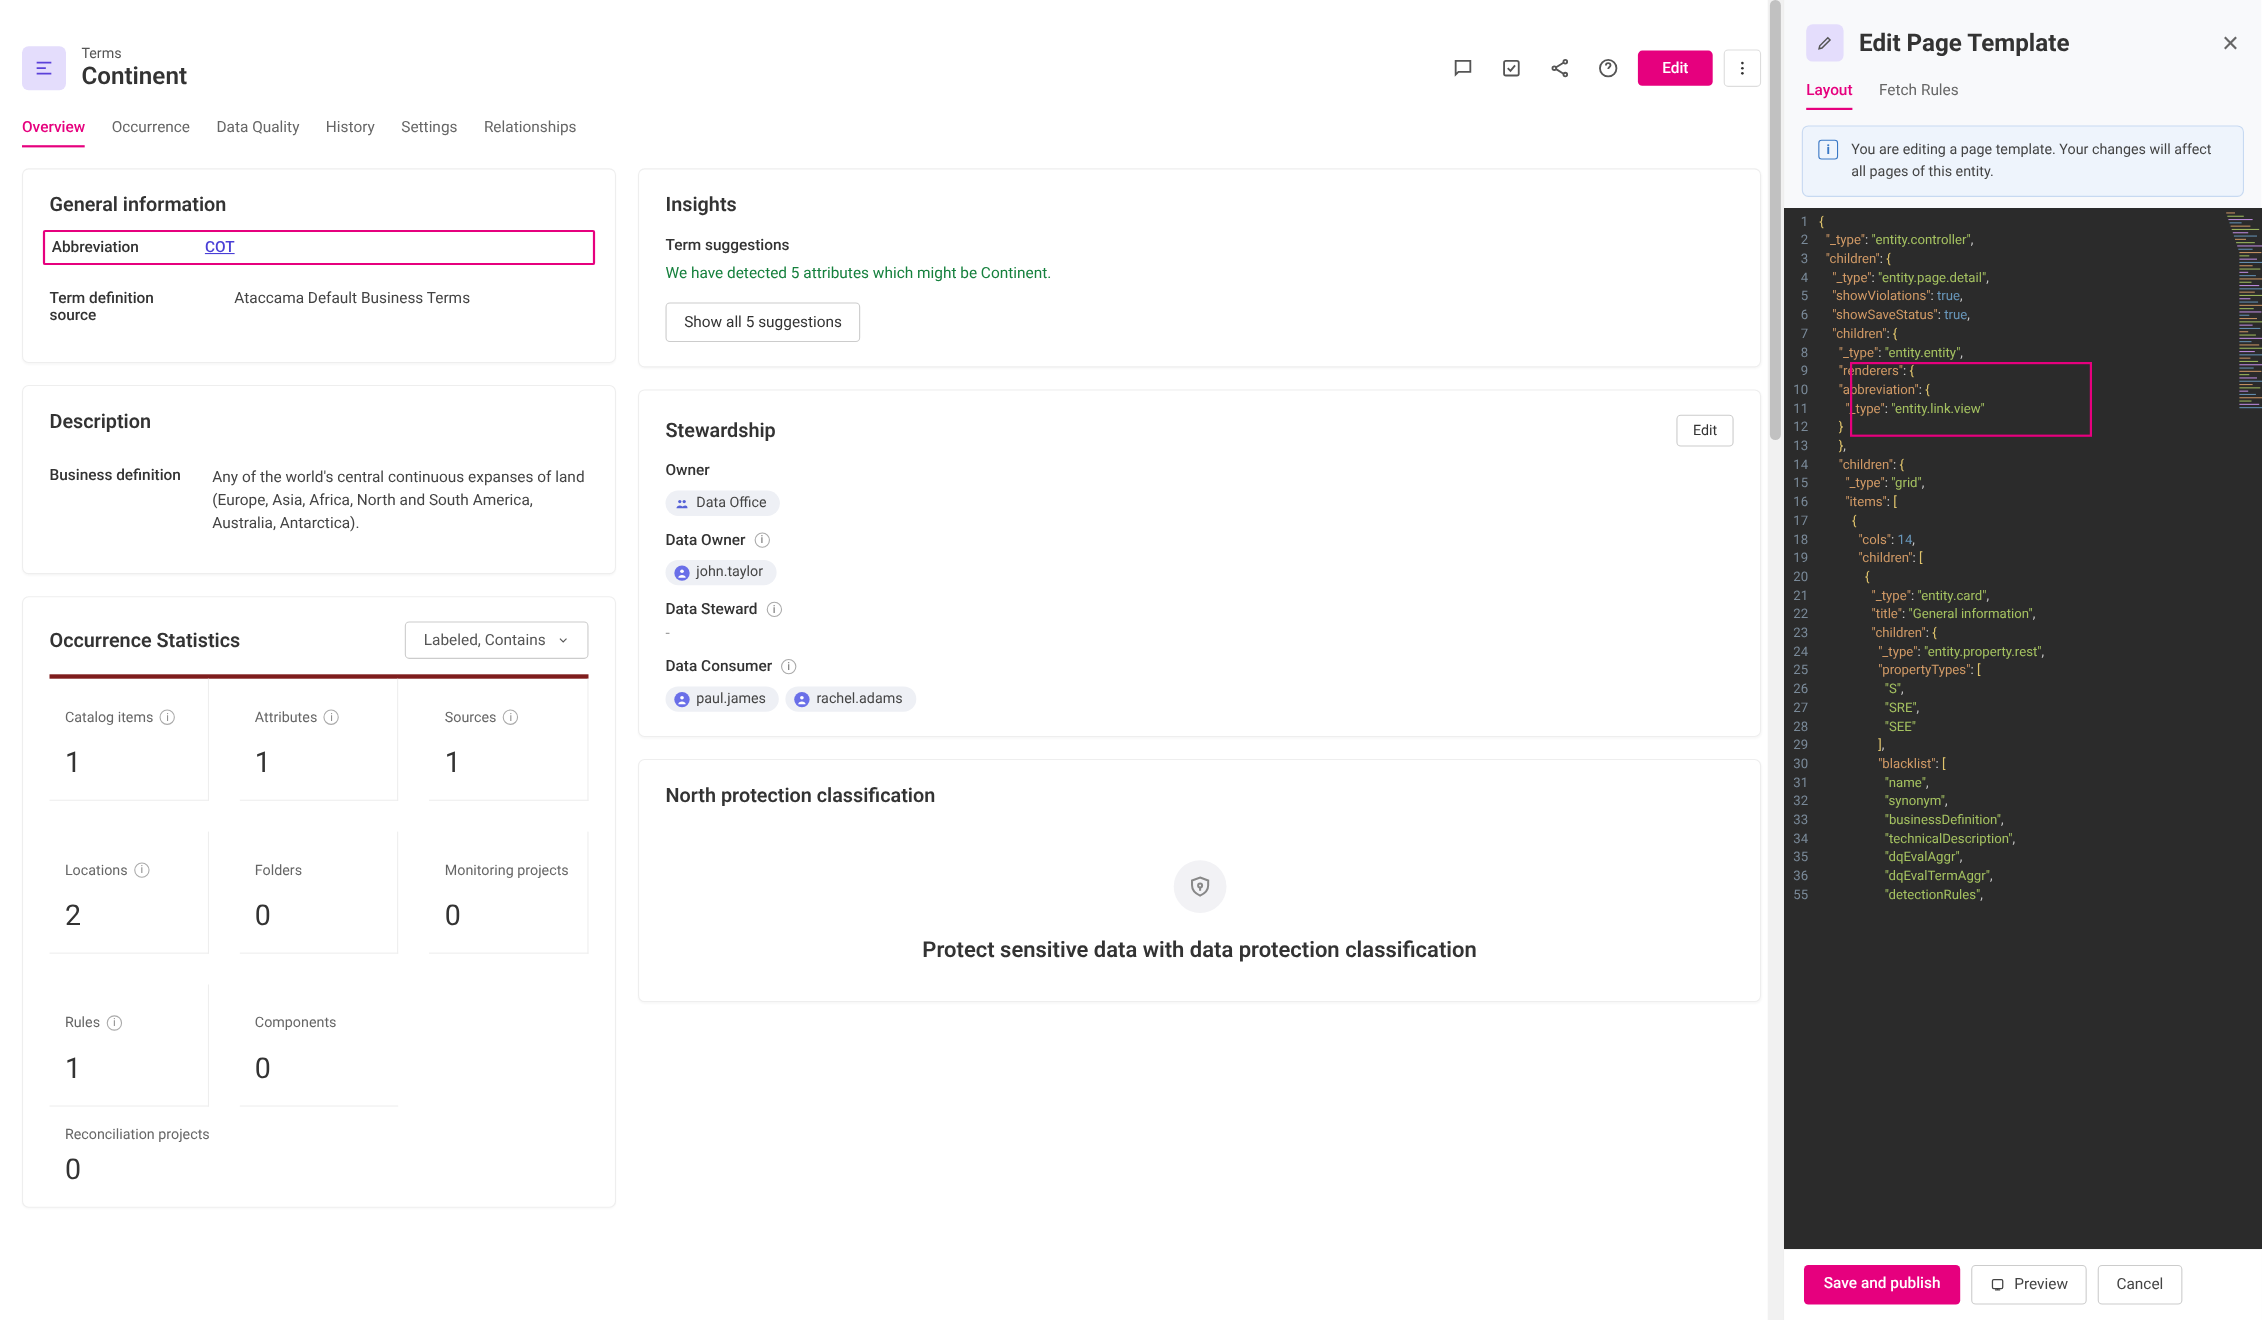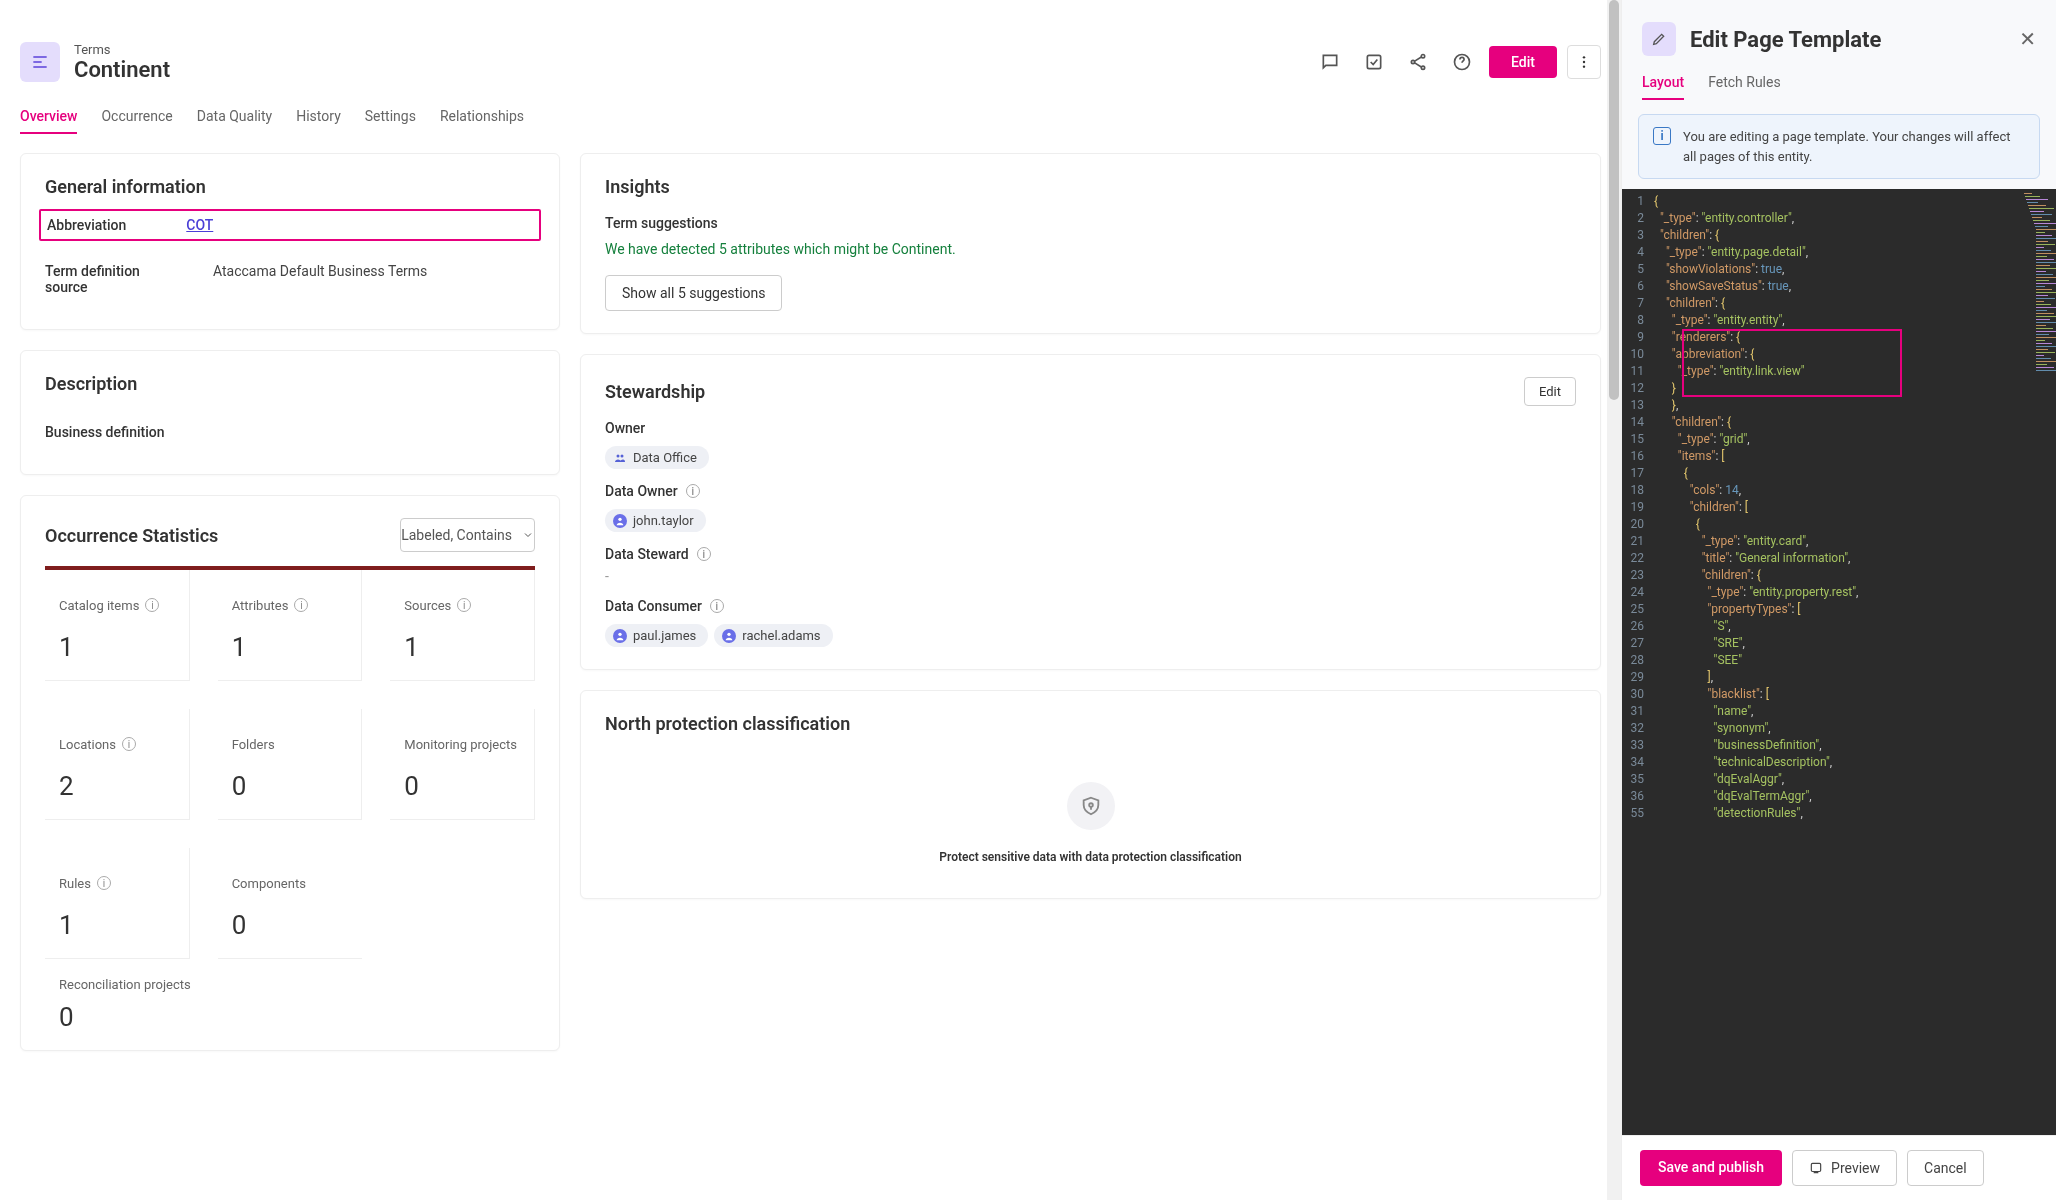--- a/index.html
+++ b/index.html
@@ -30,33 +30,33 @@
   .highlight-box { border:2px solid #e6007e; border-radius:2px; padding:6px 6px; margin:-6px -6px 10px -6px; display:flex; gap:60px; font-size:14px; background:#fff; }
   .highlight-box .k { font-weight:500; }
   .highlight-box a { color:#4a3fd6; text-decoration:underline; font-weight:500;}
   .desc-v { line-height:1.5; color:#444; }
   .stats-grid { display:grid; grid-template-columns:repeat(3,1fr); border-top:4px solid #7f1d1d;gap:28px;}
   .stat { padding:18px 14px; border-right:1px solid #eee; border-bottom:1px solid #eee; }
   .stat:last-child { border-right:none; }
   .stat .label { font-size:13px; color:#666; display:flex; align-items:center; gap:6px; margin-bottom:10px; min-height:34px; }
   .stat .num { font-size:26px; font-weight:400; }
   .info-icon { width:14px; height:14px; border:1px solid #aaa; border-radius:50%; display:inline-flex; align-items:center; justify-content:center; font-size:10px; color:#888; }
-  .dropdown { border:1px solid #ccc; border-radius:4px; padding:8px 0; display:flex; align-items:center; gap:10px; color:#555; cursor:pointer; font-size:14px;}
+  .dropdown { border:1px solid #ccc; border-radius:4px; padding:8px 16px; display:flex; align-items:center; gap:10px; color:#555; cursor:pointer; font-size:14px;}
   .card-head { display:flex; justify-content:space-between; align-items:center; margin-bottom:14px; }
   .pill { background:#eef0f5; border-radius:14px; padding:4px 12px 4px 8px; display:inline-flex; align-items:center; gap:6px; font-size:13px; color:#444; margin:4px 6px 0 0; }
   .pill .dot { width:14px; height:14px; border-radius:50%; background:#6a6fe8; display:inline-flex; align-items:center; justify-content:center; color:#fff; font-size:9px; }
   .pill .grp { color:#5561d6; }
   .field-label { font-size:14px; font-weight:500; margin:14px 0 6px; display:flex; align-items:center; gap:8px; }
   .dash { color:#999; }
   .insight-sub { font-size:14px; color:#15803d; margin-bottom:18px; }
   .outline-btn { border:1px solid #ccc; border-radius:4px; padding:9px 16px; font-size:14px; cursor:pointer; display:inline-block; }
   .small-edit-btn { border:1px solid #ccc; border-radius:4px; padding:6px 14px; font-size:13px; cursor:pointer; }
   .protect-hero { display:flex; flex-direction:column; align-items:center; padding:30px 20px 10px; text-align:center; color:#333; }
   .protect-hero .circle { width:48px; height:48px; border-radius:50%; background:#f2f2f5; display:flex; align-items:center; justify-content:center; color:#888; margin-bottom:18px; font-size:20px;}
-  .protect-hero h3 { font-size:12px; font-weight:600; line-height:1.5; }
+  .protect-hero h3 { font-size:20px; font-weight:600; line-height:1.5; }
 
   
   .right-pane { width:435px; background:#f8f9fb; display:flex; flex-direction:column; border-left:1px solid #eee; }
   .rp-head { display:flex; align-items:center; gap:14px; padding:22px 20px 10px; }
   .rp-head .sq { width:34px; height:34px; background:#e4ddfc; border-radius:6px; display:flex; align-items:center; justify-content:center; color:#555; font-size:16px;}
   .rp-head h2 { font-size:22px; font-weight:700; flex:1; }
   .close { font-size:20px; color:#666; cursor:pointer; }
   .rp-tabs { display:flex; gap:24px; padding:0 20px; }
   .rp-tab { padding:8px 0; font-size:14px; color:#666; cursor:pointer; }
   .rp-tab.active { color:#e6007e; border-bottom:2px solid #e6007e; font-weight:500; }
@@ -151,20 +151,21 @@
         <div class="kv">
           <div class="k">Term definition source</div>
           <div class="v">Ataccama Default Business Terms</div>
         </div>
       </div>
 
       <div class="card">
         <h2>Description</h2>
         <div class="kv">
           <div class="k" style="width:120px">Business definition</div>
+          <div class="v desc-v">Any of the world's central continuous expanses of land (Europe, Asia, Africa, North and South America, Australia, Antarctica).</div>
         </div>
       </div>
 
       <div class="card" style="padding-bottom:0">
         <div class="card-head">
           <h2 style="margin-bottom:0">Occurrence Statistics</h2>
           <div class="dropdown">
             <span>Labeled, Contains</span>
             <svg width="12" height="12" viewBox="0 0 24 24" fill="none" stroke="currentColor" stroke-width="2">
                 <path d="M6 9l6 6 6-6"></path>

